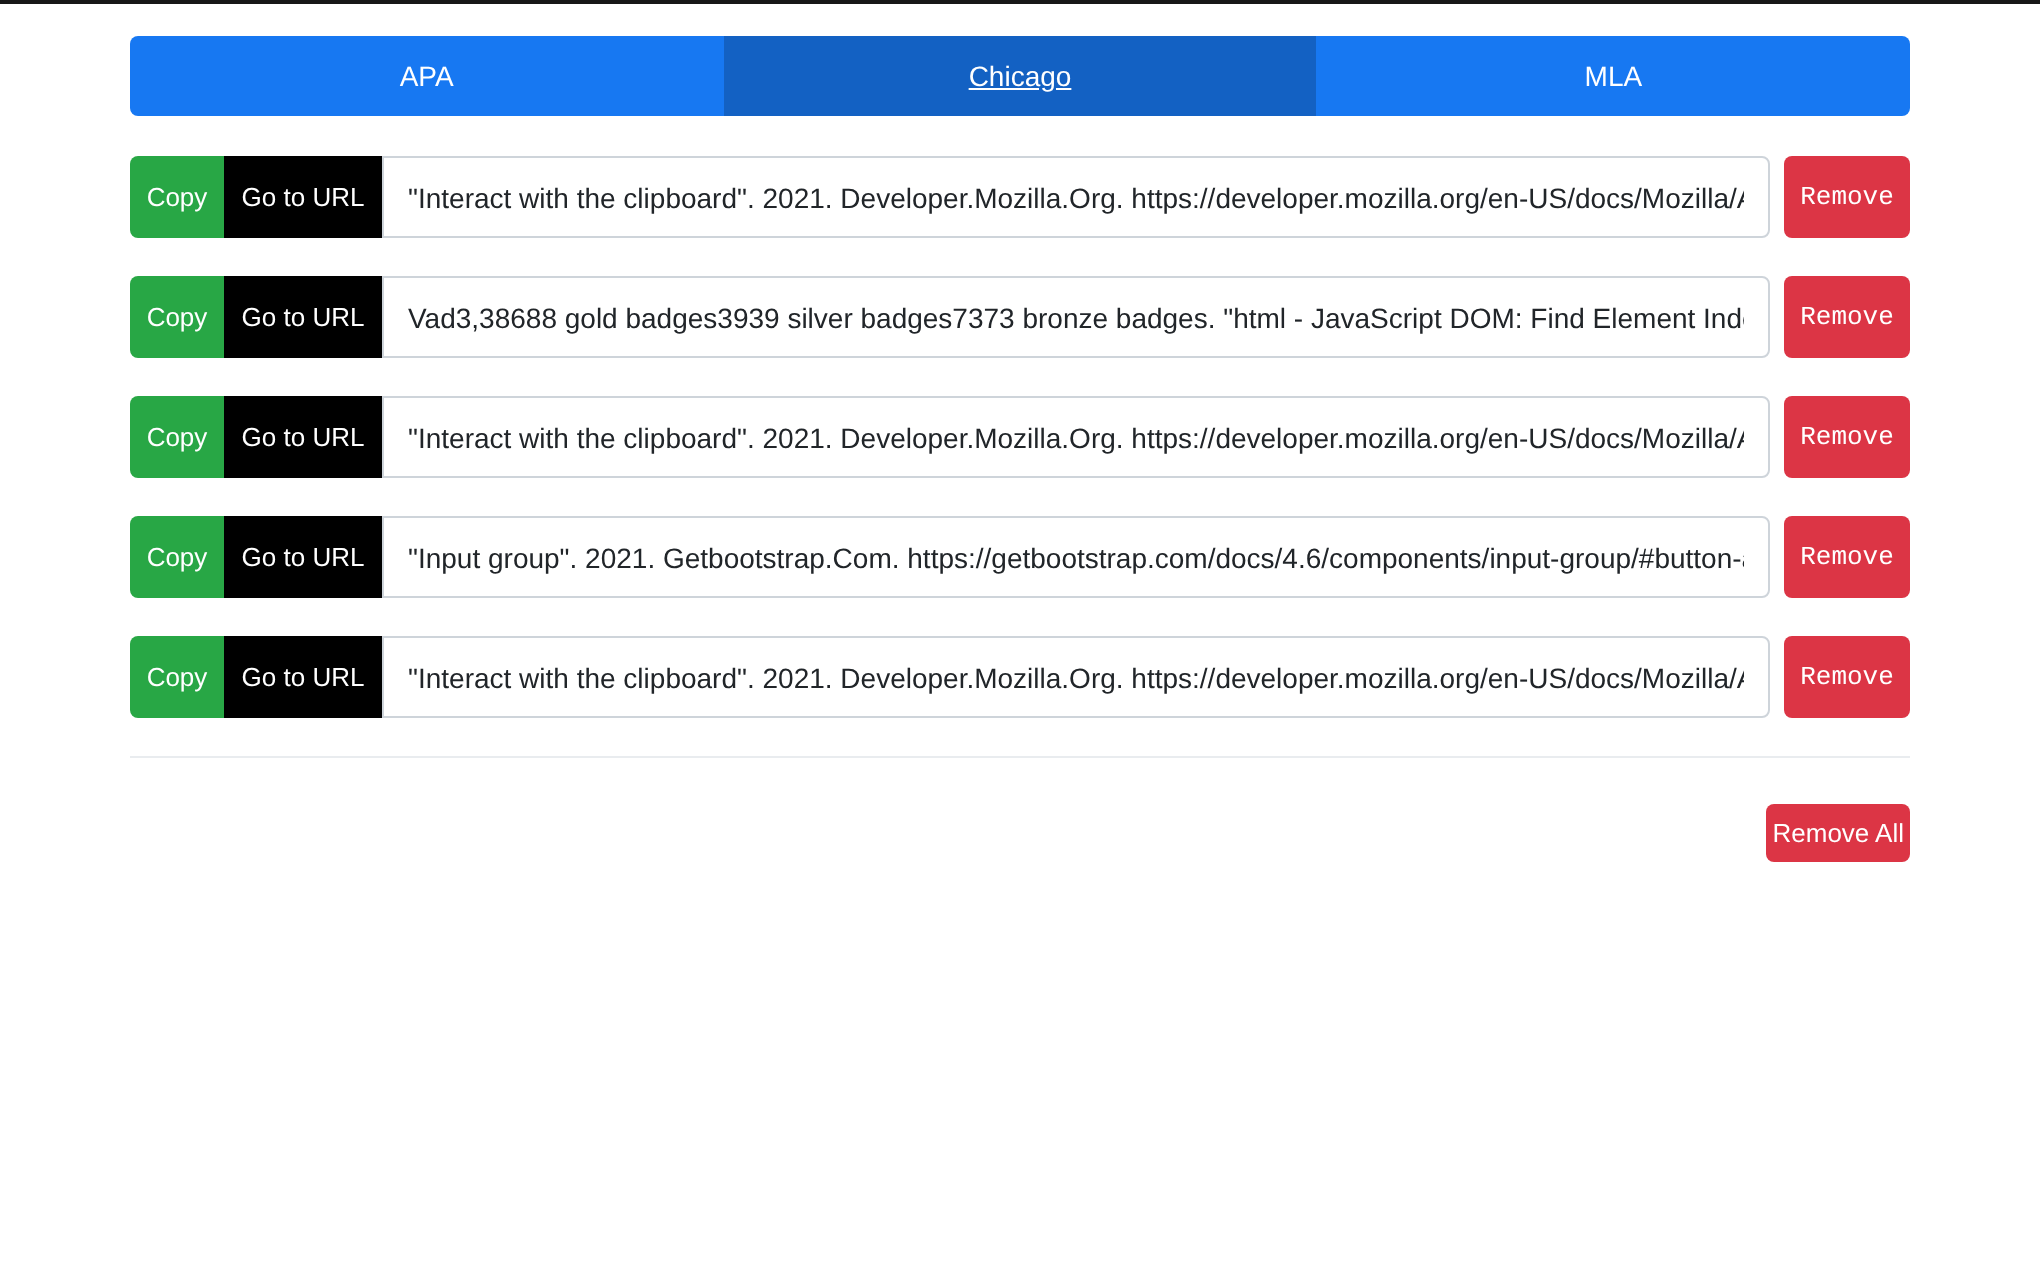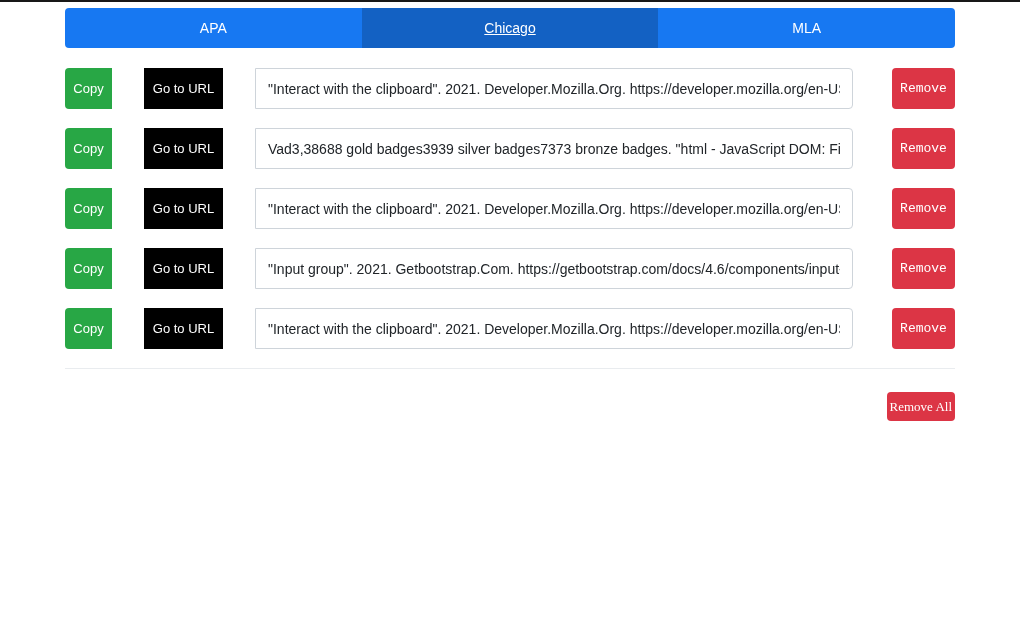--- a/index.html
+++ b/index.html
@@ -9,21 +9,21 @@
     font-family: "Liberation Sans", sans-serif;
     position: relative;
     overflow: hidden;
   }
   .top-edge {
     position: absolute; top: 0; left: 0;
     width: 1020px; height: 2px; background: #181818;
   }
   .container {
     position: absolute;
-    left: 65px; top: 8px;
+    left: 65px; top: 18px;
     width: 890px;
   }
   
   .tab-bar {
     display: flex;
     width: 100%;
     height: 40px;
     border-radius: 4px;
     overflow: hidden;
   }
@@ -39,21 +39,20 @@
     border: none;
   }
   .tab.active { background: #1361c3; text-decoration: underline; }
   
   .rows { margin-top: 20px; }
   .cite-row {
     display: flex;
     align-items: stretch;
     height: 41px;
     margin-bottom: 19px;
-    gap: 32px;
   }
   .btn {
     color: #ffffff;
     border: none;
     font-size: 13px;
     font-family: "Liberation Sans", sans-serif;
     cursor: pointer;
     display: flex;
     align-items: center;
     justify-content: center;
@@ -100,21 +99,20 @@
     display: flex;
     justify-content: flex-end;
     margin-top: 23px;
   }
   .btn-remove-all {
     background: #dc3545;
     border-radius: 4px;
     height: 29px;
     padding: 0 3px;
     font-size: 13px;
-    font-family: Liberation Serif, serif;
   }
 </style>
 </head>
 <body>
 
 <div class="top-edge"></div>
 
 <div class="container">
 
   <div class="tab-bar">

